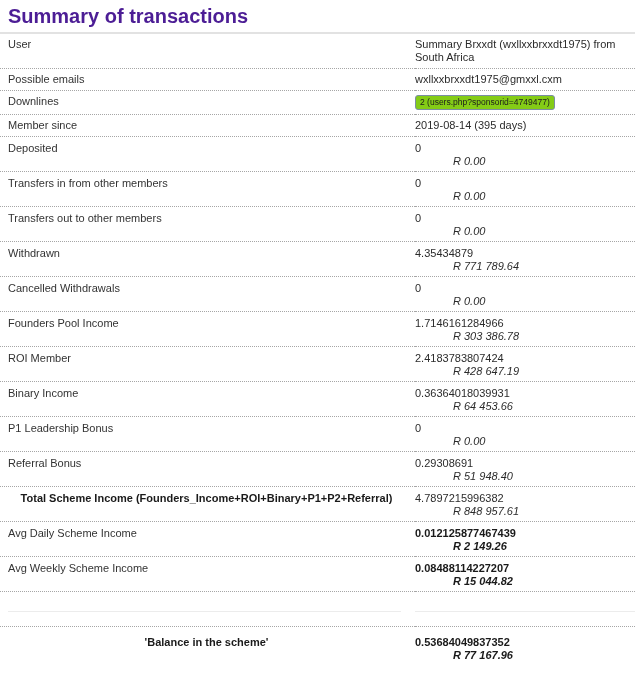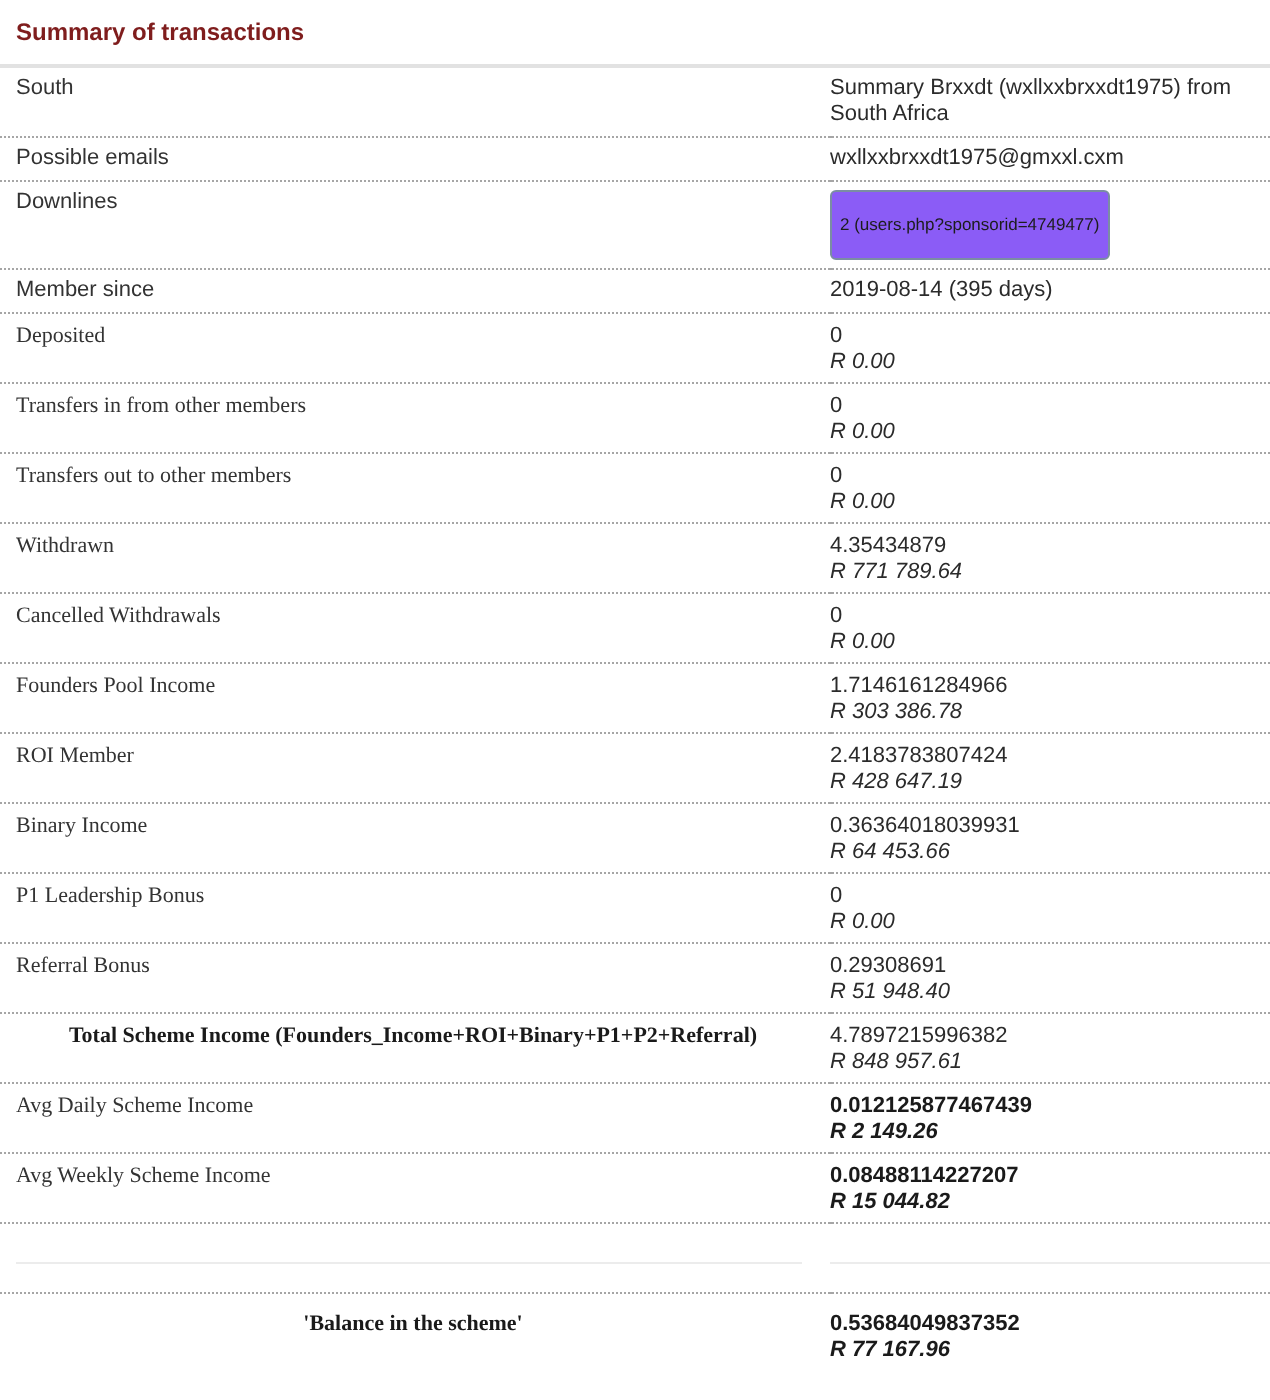--- a/index.html
+++ b/index.html
@@ -9,24 +9,24 @@
   }
   body {
     width: 635px;
     height: 700px;
     overflow: hidden;
     font-family: "Liberation Sans", "DejaVu Sans", sans-serif;
     color: #2b2b2b;
     -webkit-font-smoothing: antialiased;
   }
   h1.page-title {
-    font-size: 12px;
+    font-size: 20px;
     line-height: 19px;
     font-weight: bold;
-    color: #7f1d1d;
+    color: #4c1d95;
     margin: 7px 0 6px 8px;
   }
   table.summary {
     width: 100%;
     border-collapse: collapse;
     border-top: 2px solid #e2e2e2;
     table-layout: fixed;
   }
   td {
     vertical-align: top;
@@ -36,24 +36,24 @@
   }
   td.cell-label {
     width: 397px;
     padding: 4px 10px 4px 8px;
     color: #333333;
   }
   td.cell-value {
     padding: 4px 4px 4px 0;
     color: #2b2b2b;
   }
-  tr.double td.cell-label { padding: 5px 10px 3px 8px; font-family: Liberation Serif, serif; }
+  tr.double td.cell-label { padding: 5px 10px 3px 8px; }
   tr.double td.cell-value { padding: 5px 4px 3px 0; }
   .amount { line-height: 13px; }
-  .rand   { line-height: 13px; font-style: italic; }
+  .rand   { line-height: 13px; font-style: italic; margin-left: 38px; }
   tr.bold-label td.cell-label { font-weight: bold; color: #1a1a1a; text-align: center; }
   tr.bold-value .amount,
   tr.bold-value .rand { font-weight: bold; color: #1a1a1a; }
   tr.no-border td { border-bottom: none; }
   tr.balance td.cell-label,
   tr.balance td.cell-value { padding-top: 9px; }
   tr.spacer td {
     height: 20px;
     padding: 0 0 14px 0;
     vertical-align: bottom;
@@ -62,39 +62,39 @@
   .light-rule {
     height: 0;
     border-bottom: 1px solid #ececec;
   }
   .light-rule.lab { margin: 0 14px 0 8px; }
   .light-rule.val { margin: 0; }
   .dl-chip {
     display: inline-block;
     border: 1px solid #7b8da3;
     border-radius: 3px;
-    padding: 12px 4px;
+    padding: 2px 4px;
     font-size: 8.5px;
     line-height: 9px;
     color: #1c1c1c;
-    background: #8b5cf6;
+    background: #84cc16;
     cursor: pointer;
     white-space: nowrap;
   }
 </style>
 </head>
 <body>
 
 <div class="page">
   <h1 class="page-title">Summary of transactions</h1>
 
   <table class="summary">
     <tbody>
         <tr>
-          <td class="cell-label">South</td>
+          <td class="cell-label">User</td>
           <td class="cell-value">
             <div class="amount">Summary Brxxdt (wxllxxbrxxdt1975) from South Africa</div>
           </td>
         </tr>
         <tr>
           <td class="cell-label">Possible emails</td>
           <td class="cell-value">
             <div class="amount">wxllxxbrxxdt1975@gmxxl.cxm</div>
           </td>
         </tr>

